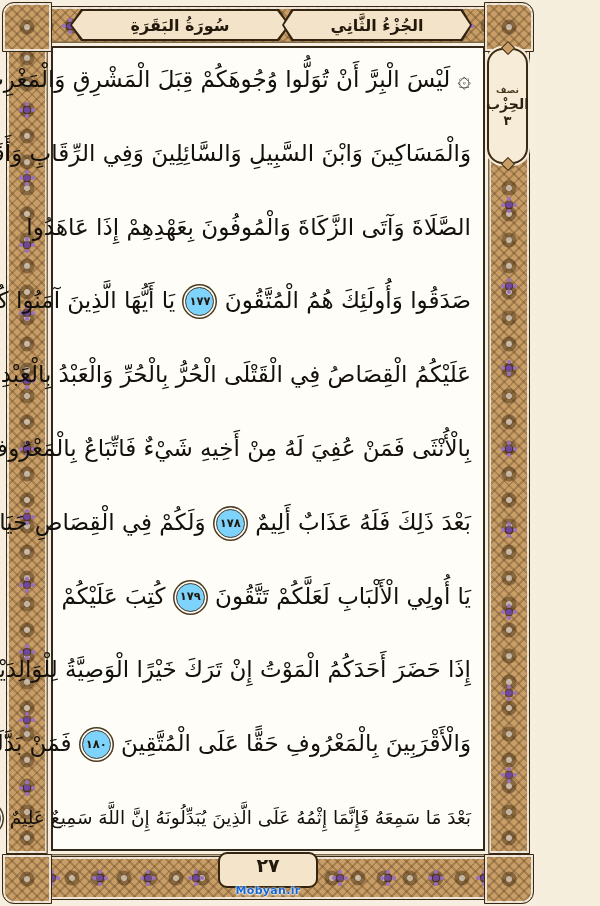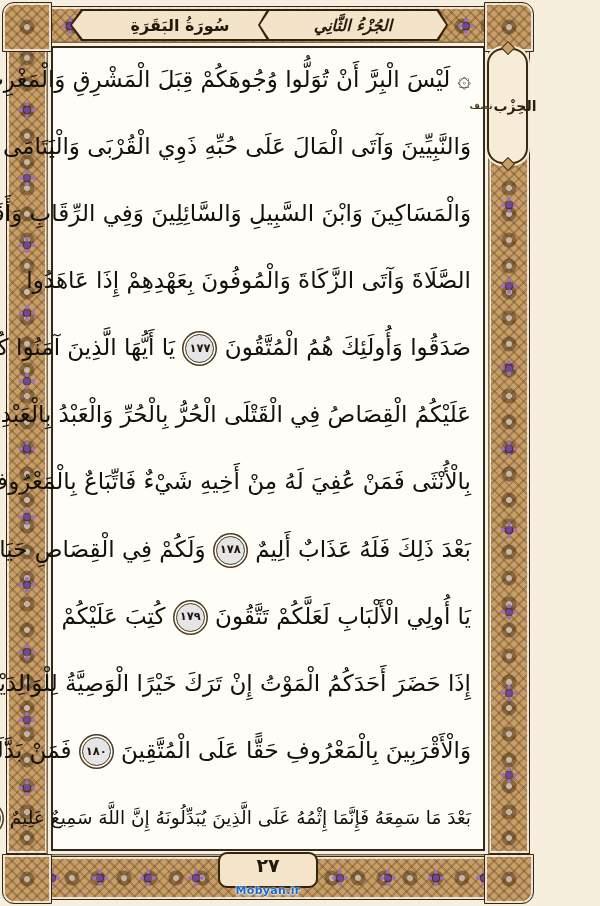--- a/index.html
+++ b/index.html
@@ -36,48 +36,48 @@
     box-shadow:0 -6px 0 -1px #9a6fc4, 0 6px 0 -1px #9a6fc4, -6px 0 0 -1px #9a6fc4, 6px 0 0 -1px #9a6fc4,
       0 0 0 1.5px rgba(40,20,5,.55);}
 
   
   .cartouche{position:absolute;top:9px;height:32px;z-index:4;
     clip-path:polygon(5% 0,95% 0,100% 50%,95% 100%,5% 100%,0 50%);
     background:#32220f;display:flex;align-items:center;justify-content:center;}
   .cartouche-inner{position:absolute;inset:2px;clip-path:polygon(5% 0,95% 0,100% 50%,95% 100%,5% 100%,0 50%);
     background:#f2e3c9;display:flex;align-items:center;justify-content:center;}
   .cartouche-surah{left:70px;width:220px;}
-  .cartouche-juz{right:88px;width:190px;font-style:italic;}
+  .cartouche-juz{right:64px;width:190px;}
   .cartouche-inner span{direction:rtl;font-size:16px;font-weight:bold;color:#23180c;white-space:nowrap;}
 
   
   .hizb-marker{position:absolute;z-index:5;top:48px;right:8px;width:37px;height:112px;
     background:#f6ecd8;border:2px solid #3a2a14;border-radius:16px;
-    display:flex;flex-direction:row;align-items:center;justify-content:center;gap:1px;
+    display:flex;flex-direction:column;align-items:center;justify-content:center;gap:1px;
     box-shadow:0 0 0 2px #f6ecd8;}
   .hizb-marker::before,.hizb-marker::after{content:"";width:8px;height:8px;background:#c89e66;border:1.5px solid #3a2a14;
     transform:rotate(45deg);position:absolute;}
   .hizb-marker::before{top:-7px;}
   .hizb-marker::after{bottom:-7px;}
   .hizb-small{font-size:9px;color:#4a3a20;font-weight:bold;direction:rtl;}
   .hizb-word{font-size:14px;color:#2c2010;font-weight:bold;direction:rtl;}
   .hizb-num{font-size:13px;color:#2c2010;font-weight:bold;}
 
   
   .text-area{position:absolute;left:51px;right:51px;top:46px;bottom:55px;z-index:2;
     background:#fffdf7;border:2px solid #33281a;
     box-shadow:0 0 0 3px #f7f0e0, 0 0 0 4.5px #7a6848;
     padding:6px 12px;box-sizing:border-box;
     display:flex;flex-direction:column;justify-content:space-between;}
   .line{direction:rtl;text-align:justify;text-align-last:justify;
     font-size:23px;line-height:51px;color:#14100c;white-space:nowrap;
     font-family:"DejaVu Sans",sans-serif;}
   .line.compact{font-size:18.5px;}
   .verse-badge{display:inline-flex;align-items:center;justify-content:center;
-    width:27px;height:27px;border-radius:50%;background:#e5e5e5;margin:0 3px;
+    width:27px;height:27px;border-radius:50%;background:#7dd3fc;margin:0 3px;
     border:1.5px solid #4c3a1e;box-shadow:0 0 0 1.5px #fff, 0 0 0 3px #4c3a1e;
     font-size:11.5px;font-weight:bold;color:#20180e;vertical-align:middle;line-height:1;}
 
   
   .page-num-cartouche{position:absolute;z-index:5;left:50%;bottom:18px;transform:translateX(-50%);
     width:96px;height:32px;background:#f4e5ca;border:2px solid #332410;border-radius:9px;
     display:flex;align-items:flex-start;justify-content:center;}
   .page-num{font-size:19px;font-weight:bold;color:#231a0e;}
   .watermark{position:absolute;z-index:6;left:50%;bottom:9px;transform:translateX(-50%);
     font-size:11px;font-weight:bold;color:#1767d2;letter-spacing:.3px;
@@ -153,21 +153,20 @@
   </div>
 
   <div class="hizb-marker">
     <span class="hizb-small">نصف</span>
     <span class="hizb-word">الحِزْب</span>
     <span class="hizb-num">٣</span>
   </div>
 
   <div class="text-area">
       <div class="line"><span>۞ لَيْسَ الْبِرَّ أَنْ تُوَلُّوا وُجُوهَكُمْ قِبَلَ الْمَشْرِقِ وَالْمَغْرِبِ وَلَكِنَّ</span> </div>
-      <div class="line"><span>وَالنَّبِيِّينَ وَآتَى الْمَالَ عَلَى حُبِّهِ ذَوِي الْقُرْبَى وَالْيَتَامَى</span> </div>
       <div class="line"><span>وَالْمَسَاكِينَ وَابْنَ السَّبِيلِ وَالسَّائِلِينَ وَفِي الرِّقَابِ وَأَقَامَ</span> </div>
       <div class="line"><span>الصَّلَاةَ وَآتَى الزَّكَاةَ وَالْمُوفُونَ بِعَهْدِهِمْ إِذَا عَاهَدُوا</span> </div>
       <div class="line"><span>صَدَقُوا وَأُولَئِكَ هُمُ الْمُتَّقُونَ</span> <span class="verse-badge">١٧٧</span> <span>يَا أَيُّهَا الَّذِينَ آمَنُوا كُتِبَ</span> </div>
       <div class="line"><span>عَلَيْكُمُ الْقِصَاصُ فِي الْقَتْلَى الْحُرُّ بِالْحُرِّ وَالْعَبْدُ بِالْعَبْدِ وَالْأُنْثَى</span> </div>
       <div class="line"><span>بِالْأُنْثَى فَمَنْ عُفِيَ لَهُ مِنْ أَخِيهِ شَيْءٌ فَاتِّبَاعٌ بِالْمَعْرُوفِ وَأَدَاءٌ</span> </div>
       <div class="line"><span>بَعْدَ ذَلِكَ فَلَهُ عَذَابٌ أَلِيمٌ</span> <span class="verse-badge">١٧٨</span> <span>وَلَكُمْ فِي الْقِصَاصِ حَيَاةٌ</span> </div>
       <div class="line"><span>يَا أُولِي الْأَلْبَابِ لَعَلَّكُمْ تَتَّقُونَ</span> <span class="verse-badge">١٧٩</span> <span>كُتِبَ عَلَيْكُمْ</span> </div>
       <div class="line"><span>إِذَا حَضَرَ أَحَدَكُمُ الْمَوْتُ إِنْ تَرَكَ خَيْرًا الْوَصِيَّةُ لِلْوَالِدَيْنِ</span> </div>
       <div class="line"><span>وَالْأَقْرَبِينَ بِالْمَعْرُوفِ حَقًّا عَلَى الْمُتَّقِينَ</span> <span class="verse-badge">١٨٠</span> <span>فَمَنْ بَدَّلَهُ</span> </div>
       <div class="line compact"><span>بَعْدَ مَا سَمِعَهُ فَإِنَّمَا إِثْمُهُ عَلَى الَّذِينَ يُبَدِّلُونَهُ إِنَّ اللَّهَ سَمِيعٌ عَلِيمٌ</span> <span class="verse-badge">١٨١</span> </div>

